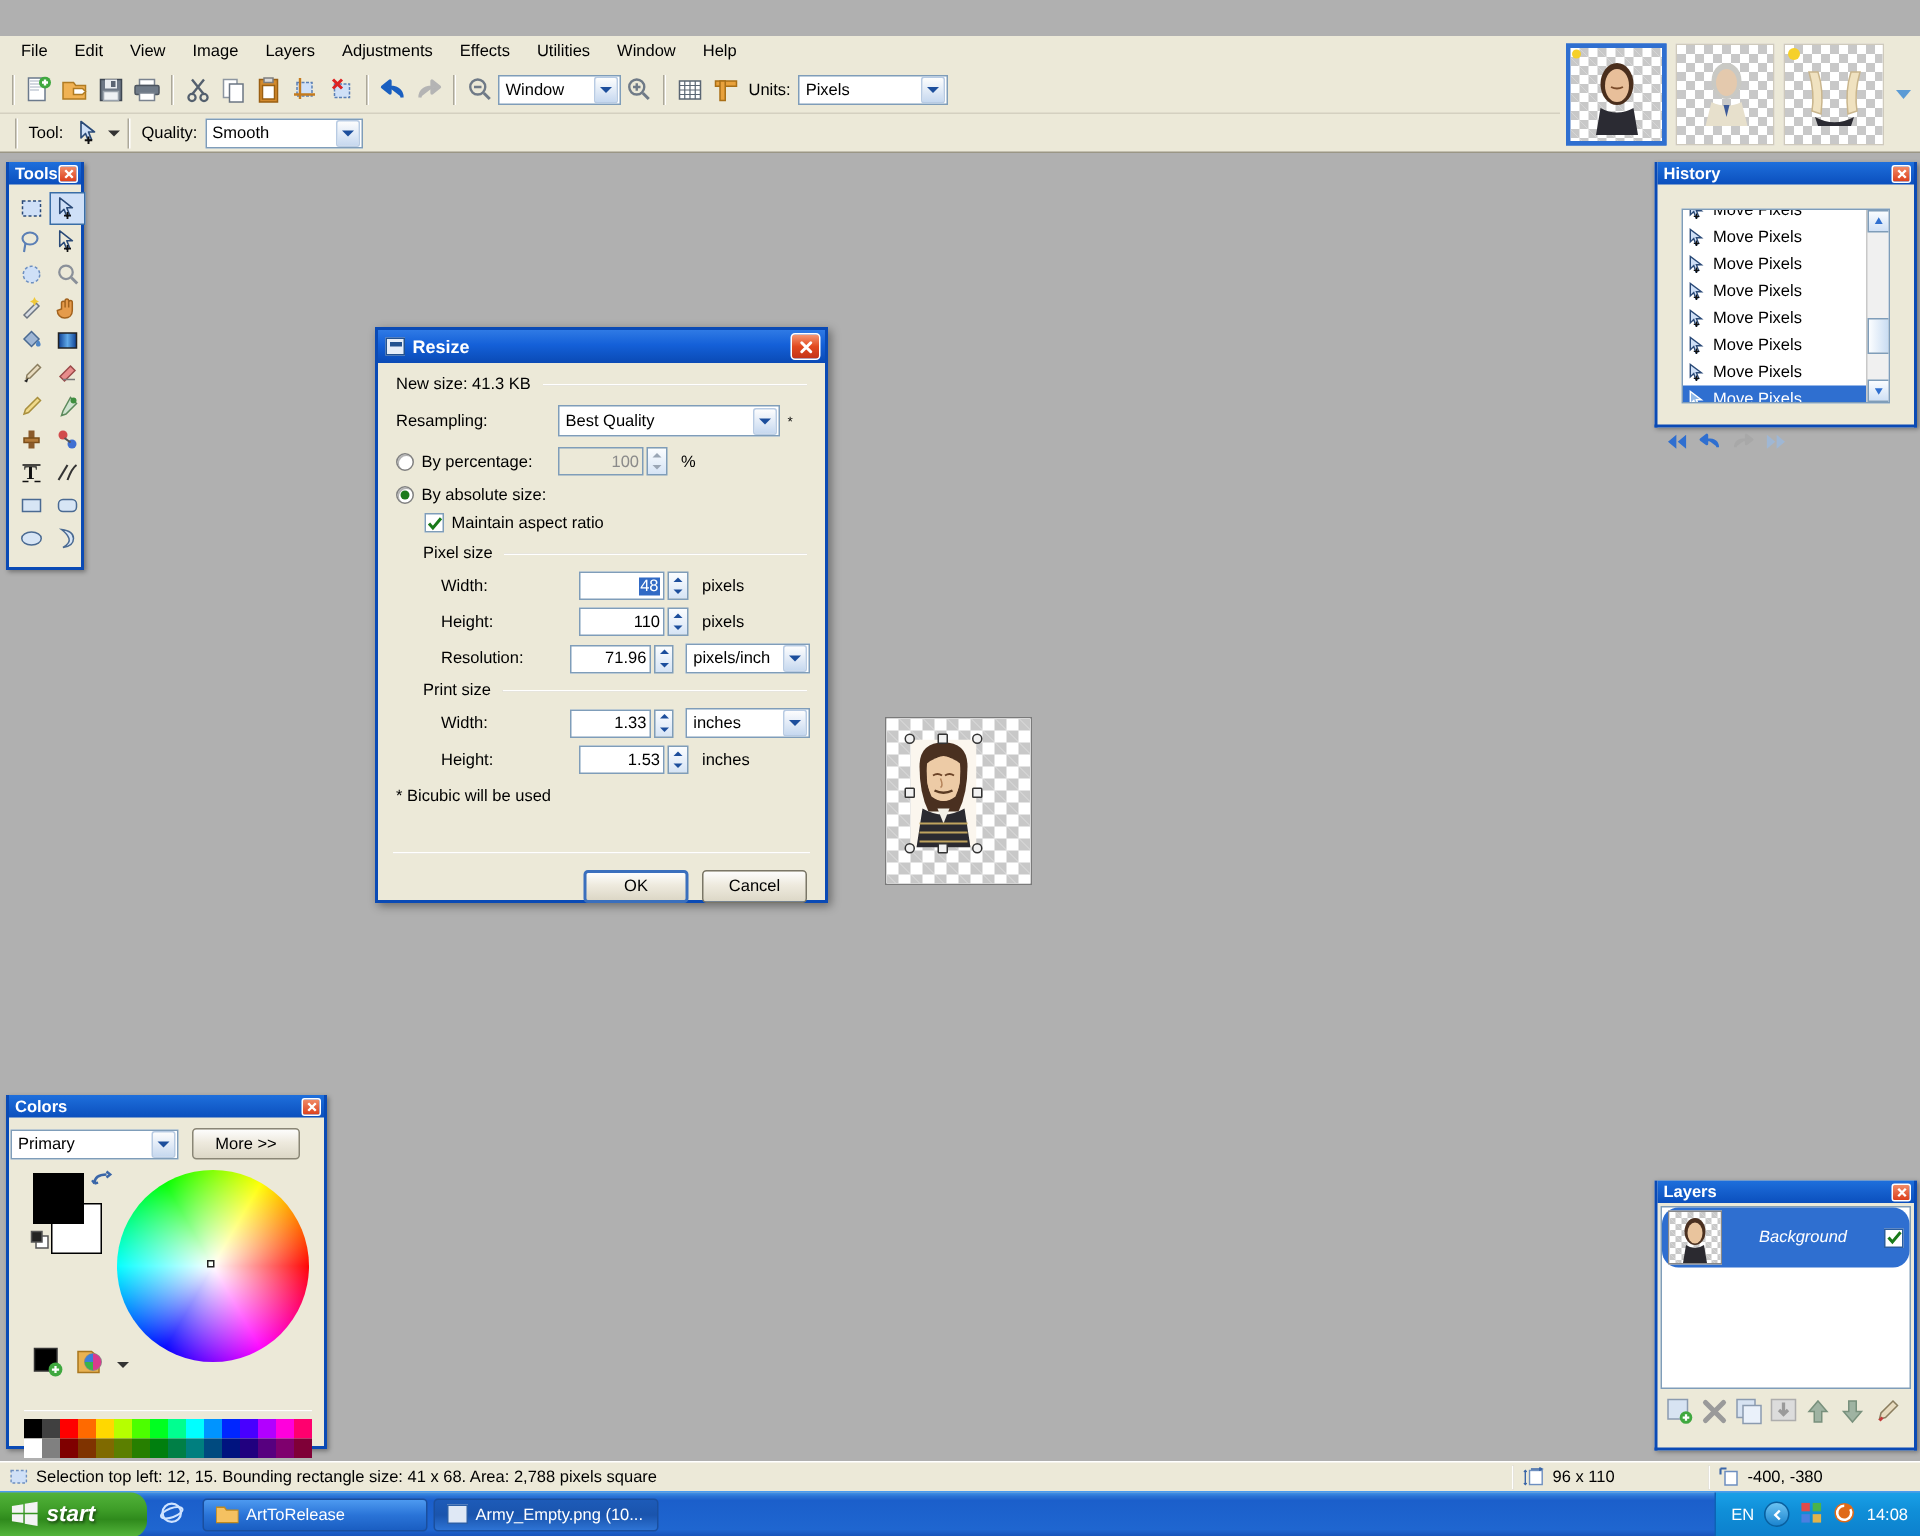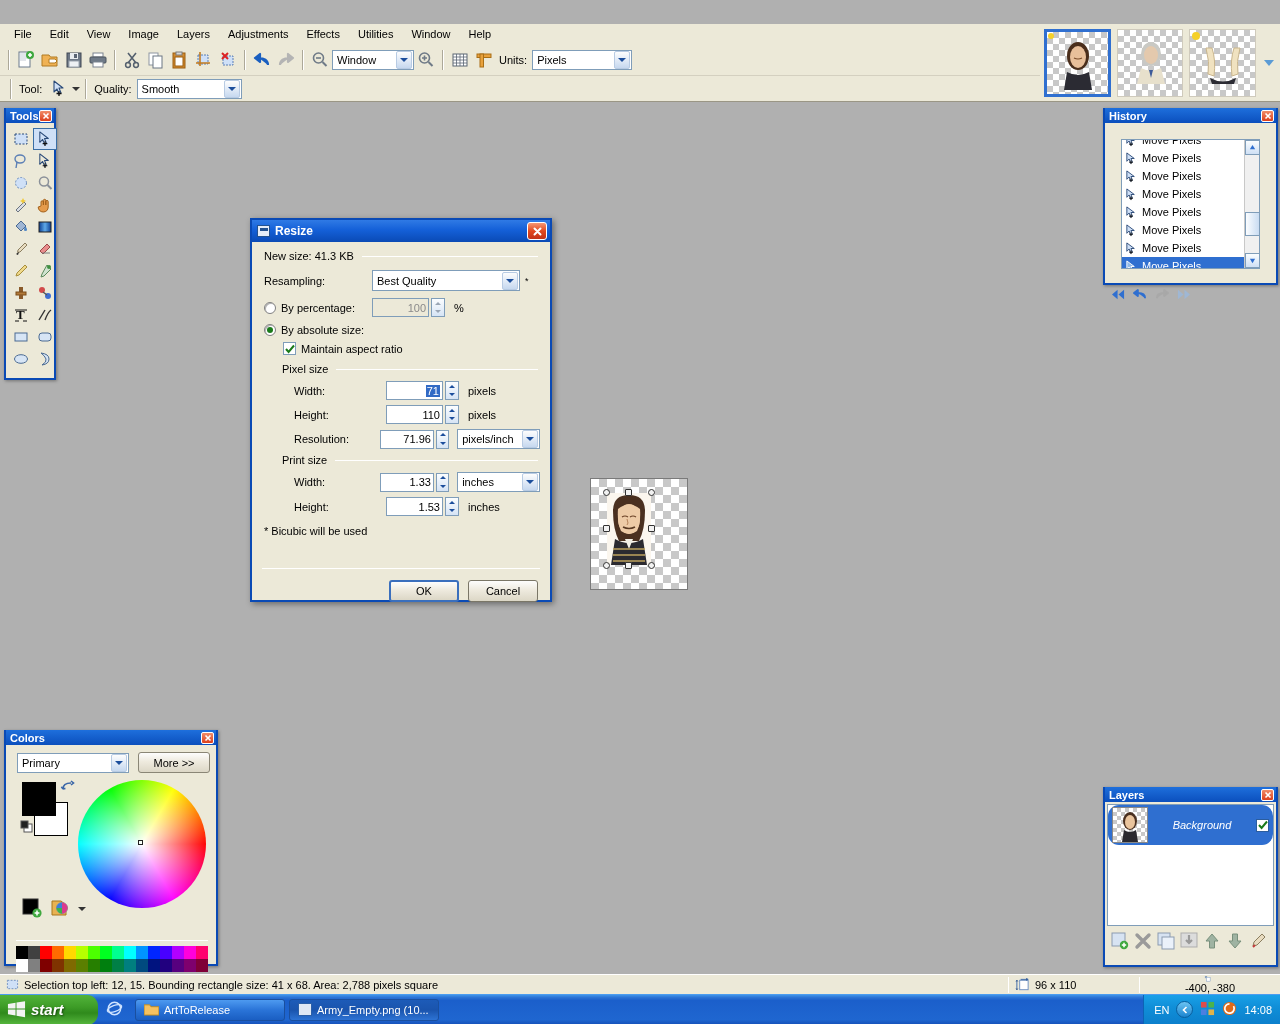--- a/index.html
+++ b/index.html
@@ -796,21 +796,21 @@
   <div class="fwin" id="colors">
     <div class="fwin-title">
       <span>Colors</span>
       <span class="fw-x">
         <svg width="8" height="8" viewBox="0 0 8 8">
             <path d="M1.5 1.5 L6.5 6.5 M6.5 1.5 L1.5 6.5" stroke="#fff" stroke-width="1.6"></path>
           </svg>
       </span>
     </div>
 
-    <div style="display:flex;align-items:center;gap:9px;padding:7px 0 0 11px;">
+    <div style="display:flex;align-items:center;gap:9px;padding:7px 0 0 1px;">
       <div class="combo" style="width:112px;height:20px;">
         <span class="cval">Primary</span>
         <span class="carrow">
             <span class="caret"></span>
           </span>
       </div>
       <div style="width:72px;height:21px;display:flex;align-items:center;justify-content:center;font-size:11px;
                   background:linear-gradient(to bottom,#fdfdfd,#eeeade 45%,#dcd7c6);border:1px solid #8a8676;border-radius:3px;">More &gt;&gt;</div>
     </div>
 
@@ -1029,21 +1029,21 @@
       </div>
 
       <div class="row" style="margin-bottom:6px;padding-left:18px;">
         <span class="lbl">Pixel size</span>
         <span class="grp-line"></span>
       </div>
 
       <div class="row" style="margin-bottom:5px;padding-left:30px;">
         <span class="lbl" style="width:92px">Width:</span>
         <div class="tb-input" style="width:57px;">
-          <span class="sel-text">71</span>
+          <span class="sel-text">48</span>
         </div>
         <div class="spin">
           <i>
               <span class="sp-up"></span>
             </i>
           <i>
               <span class="sp-dn"></span>
             </i>
         </div>
         <span class="lbl" style="margin-left:9px">pixels</span>
@@ -1151,21 +1151,21 @@
     <div class="sb-div"></div>
     <div class="sb-sec" style="width:130px;">
       <svg width="15" height="14" viewBox="0 0 16 14" style="margin-right:5px">
         <rect x="5" y="2" width="9" height="10" fill="#fff" stroke="#6d8fc0"></rect>
         <path d="M2 2v10M1 3l1-1 1 1M1 11l1 1 1-1" stroke="#3a66a8"></path>
         <path d="M6 1h8M12 0l2 1-2 1" stroke="#3a66a8"></path>
       </svg>
       <span>96 x 110</span>
     </div>
     <div class="sb-div"></div>
-    <div class="sb-sec" style="width:140px;flex-direction:column;">
+    <div class="sb-sec" style="width:140px;">
       <svg width="14" height="14" viewBox="0 0 14 14" style="margin-right:5px">
         <rect x="4" y="3" width="8" height="9" fill="#fff" stroke="#6d8fc0"></rect>
         <path d="M1 1h4M1 1v4" stroke="#3a66a8" stroke-width="1.4"></path>
       </svg>
       <span>-400, -380</span>
     </div>
   </div>
 
   <div class="taskbar">
     <div class="startbtn">

